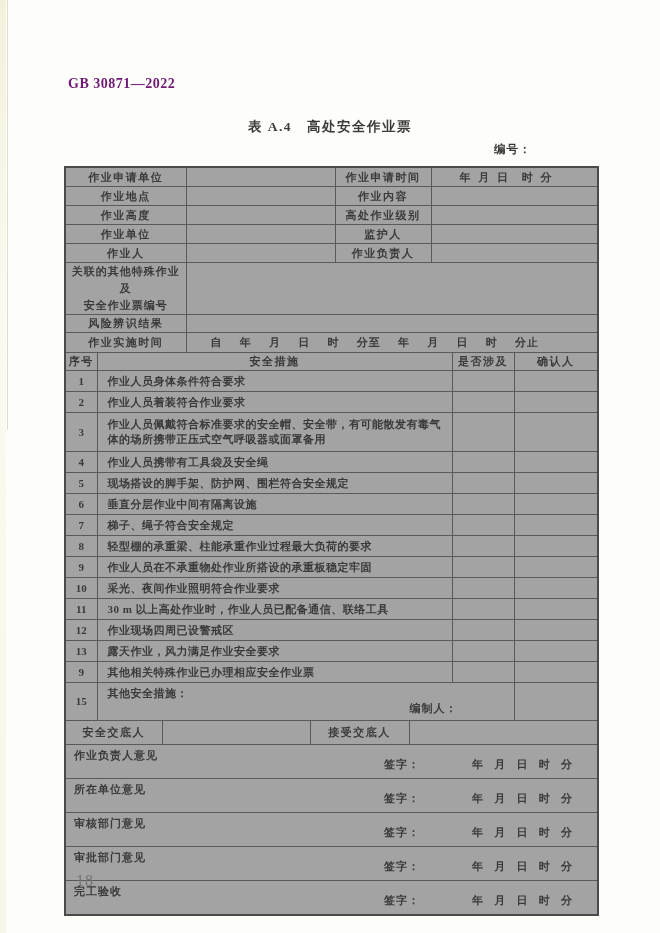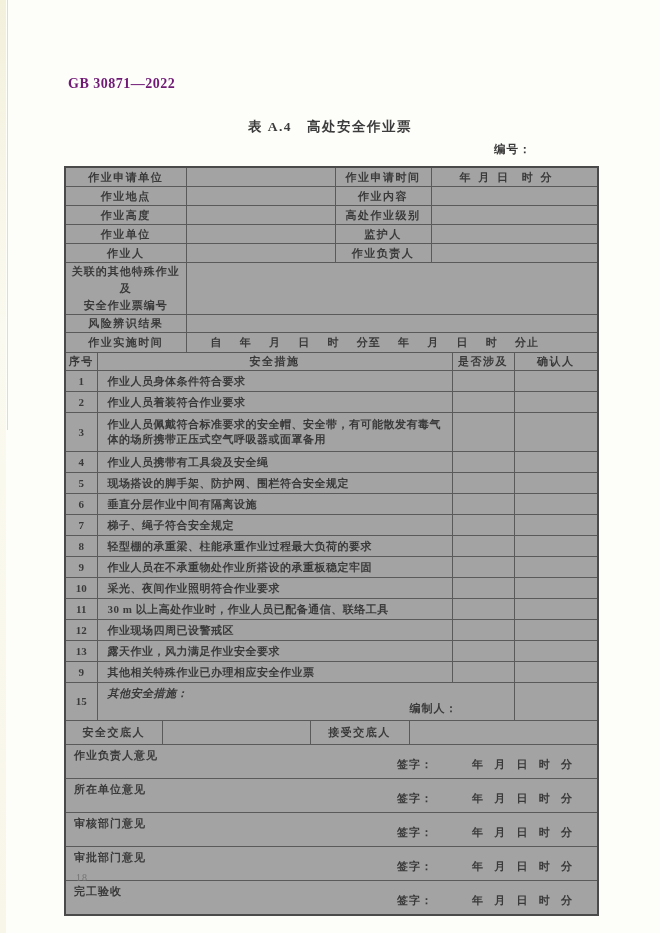--- a/index.html
+++ b/index.html
@@ -26,21 +26,21 @@
   .title{
     position:absolute;left:0;top:118px;width:660px;text-align:center;
     font-size:13.5px;font-weight:bold;letter-spacing:1.5px;color:#3c3c3c;
   }
   .serial{
     position:absolute;left:494px;top:142px;
     font-size:11.5px;font-weight:bold;letter-spacing:1px;
   }
   .page-num{
     position:absolute;left:76px;top:872px;
-    font-size:10px;color:#737373;letter-spacing:1px;
+    font-size:16px;color:#737373;letter-spacing:1px;
   }
 
   .form{
     position:absolute;left:64px;top:166px;width:531px;
     border:2px solid #4a4a4a;background:#a3a3a3;
   }
   table{border-collapse:collapse;table-layout:fixed;width:531px;}
   td{
     border:1px solid #5a5a5a;border-top:none;
     font-size:11px;font-weight:600;color:#3a3a3a;
@@ -61,26 +61,26 @@
   tr.h36 td{height:35px;}
   tr.h37 td{height:36px;}
   tr.h38 td{height:37px;}
   tr.h34 td{height:33px;}
 
   .d5{display:flex;justify-content:space-between;width:92px;margin-left:28px;}
   .d5 span:nth-child(4){margin-left:6px;}
   .dtr{display:flex;justify-content:space-between;padding:0 58px 0 24px;letter-spacing:1px;}
 
   .m15{position:relative;text-align:left;vertical-align:top;}
-  .m15 .m15-text{padding:3px 10px;letter-spacing:.5px;font-style:italic;}
+  .m15 .m15-text{padding:3px 10px;letter-spacing:.5px;}
   .compiler{position:absolute;left:312px;bottom:4px;letter-spacing:1px;}
 
   .sgn{position:relative;text-align:left;vertical-align:top;}
   .sgn .sgn-label{padding:3px 8px 0;letter-spacing:1px;}
-  .qz{position:absolute;left:331px;bottom:6px;letter-spacing:1px;margin-top:48px;}
+  .qz{position:absolute;left:318px;bottom:6px;letter-spacing:1px;margin-top:48px;}
   .dt{position:absolute;left:406px;bottom:6px;width:100px;display:flex;justify-content:space-between;}
 
   .rel-line{line-height:17px;letter-spacing:1px;}
 </style>
 </head>
 <body>
 
 <div class="page">
   <div class="edge-line"></div>
   <div class="doc-code">GB 30871—2022</div>

